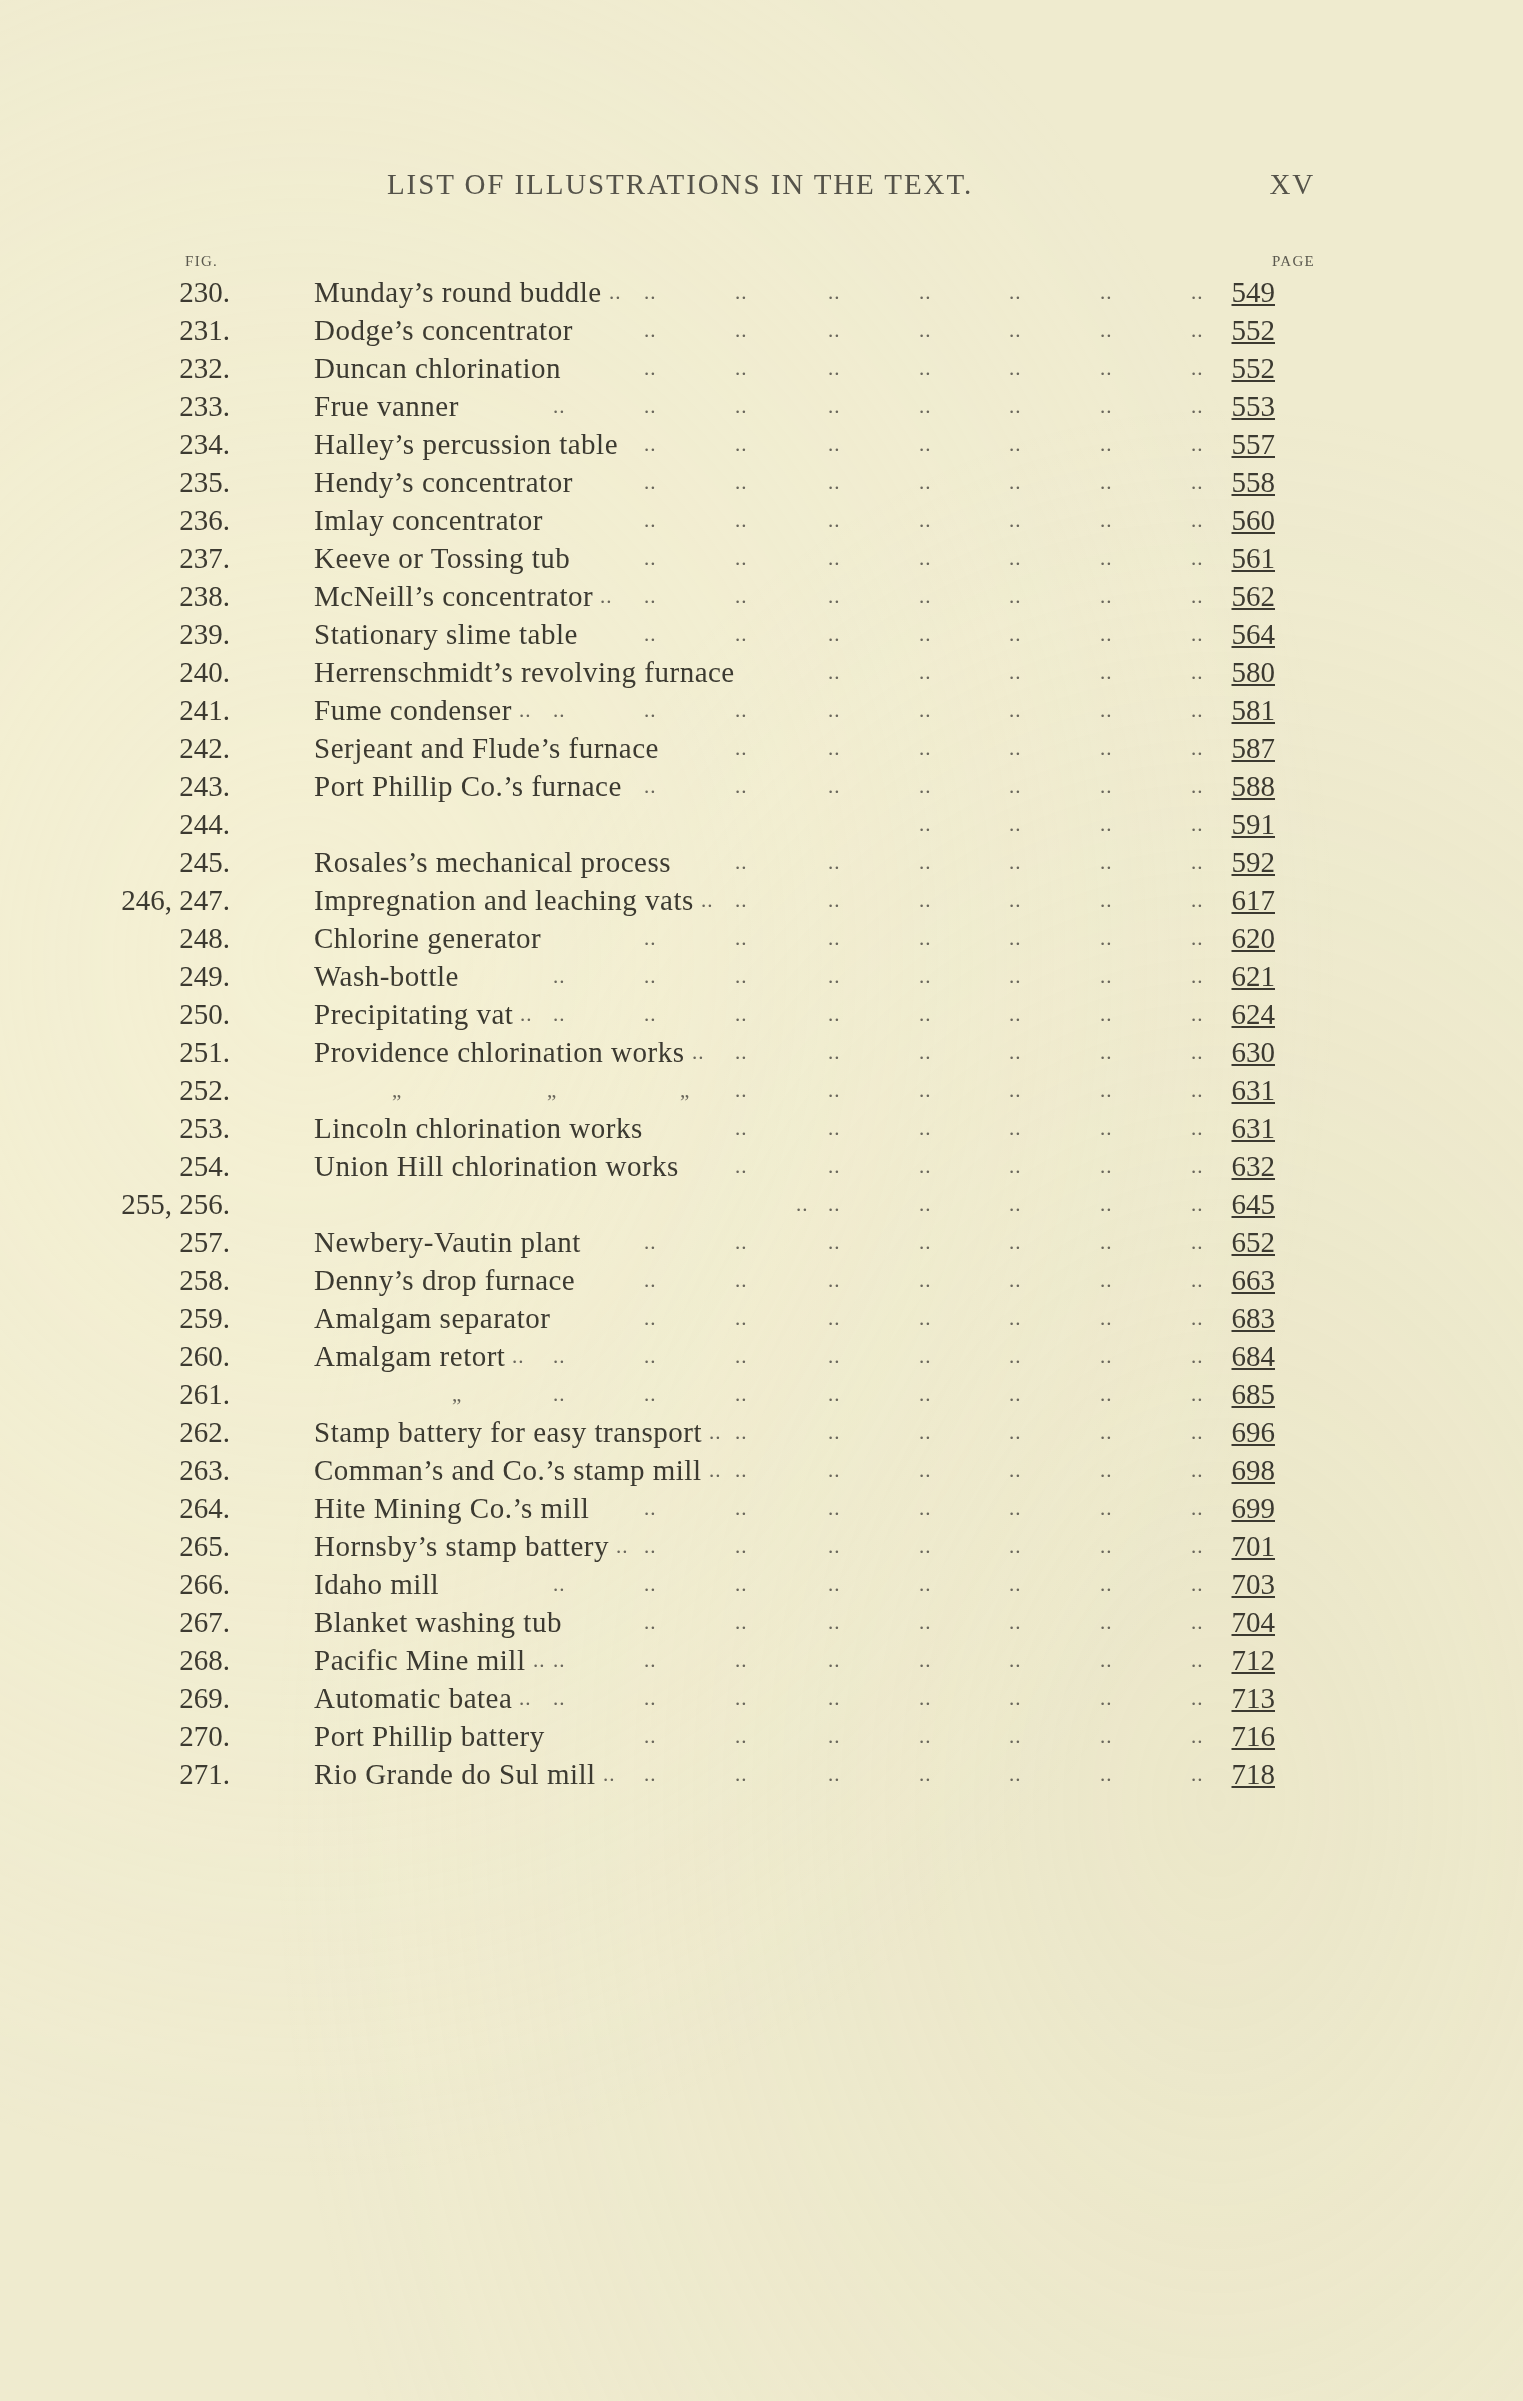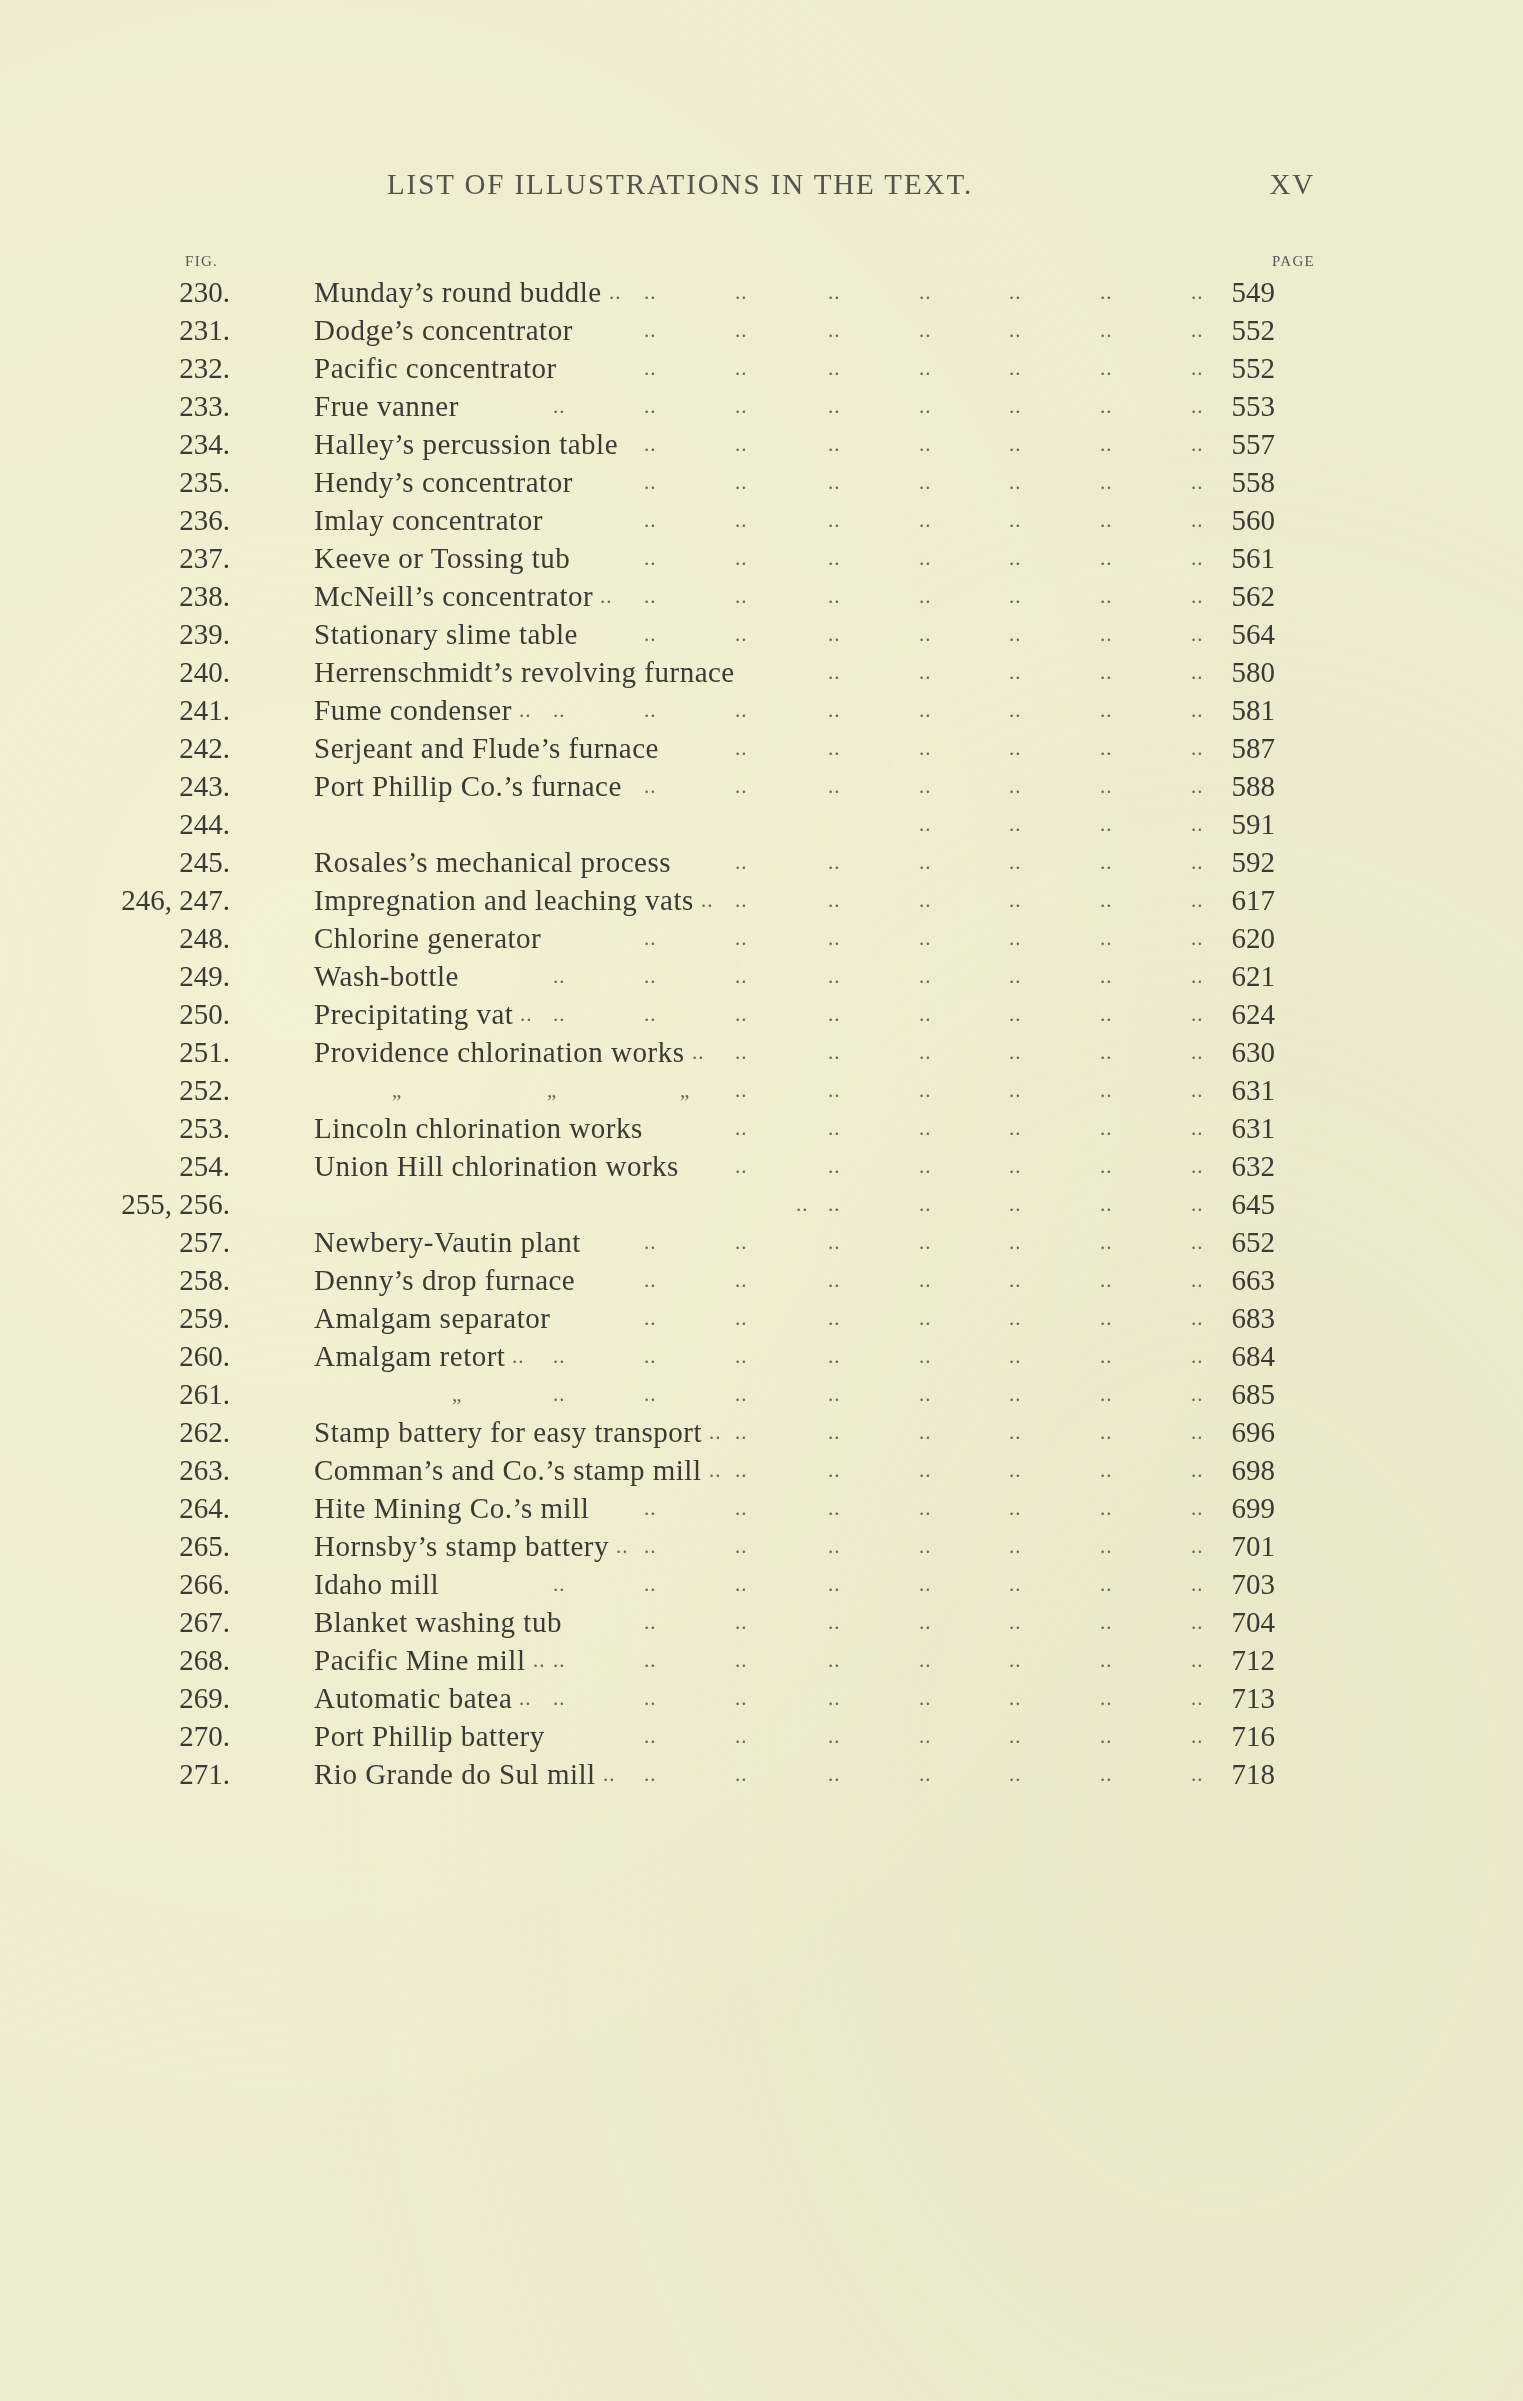--- a/index.html
+++ b/index.html
@@ -42,21 +42,21 @@
   .row .title {
     position: absolute; left: 306px; top: 0; white-space: nowrap; letter-spacing: 0.5px;
   }
   .row .leader {
     position: absolute; left: 0; top: 0; width: 1524px; height: 35px;
   }
   .row .leader span {
     position: absolute; top: 0; font-size: 21px; color: #6a675c; letter-spacing: 0.9px;
   }
   .row .pg {
-    position: absolute; right: 209px; top: 0; white-space: nowrap;
+    position: absolute; right: 209px; top: 0; white-space: nowrap; text-decoration: underline;
   }
   .ditto { position: absolute; top: 0; font-size: 26px; }
 </style>
 </head>
 <body>
 
 <div class="running-head">
   <span class="running-title">LIST OF ILLUSTRATIONS IN THE TEXT.</span>
   <span class="folio">XV</span>
 </div>
@@ -89,21 +89,21 @@
         <span style="left: 820px;">..</span>
         <span style="left: 911px;">..</span>
         <span style="left: 1001px;">..</span>
         <span style="left: 1092px;">..</span>
         <span style="left: 1183px;">..</span>
       </span>
       <span class="pg">552</span>
     </div>
     <div class="row">
       <span class="num">232.</span>
-      <span class="title">Pacific concentrator</span>
+      <span class="title">Duncan chlorination</span>
       <span class="leader">
         <span style="left: 636px;">..</span>
         <span style="left: 727px;">..</span>
         <span style="left: 820px;">..</span>
         <span style="left: 911px;">..</span>
         <span style="left: 1001px;">..</span>
         <span style="left: 1092px;">..</span>
         <span style="left: 1183px;">..</span>
       </span>
       <span class="pg">552</span>

